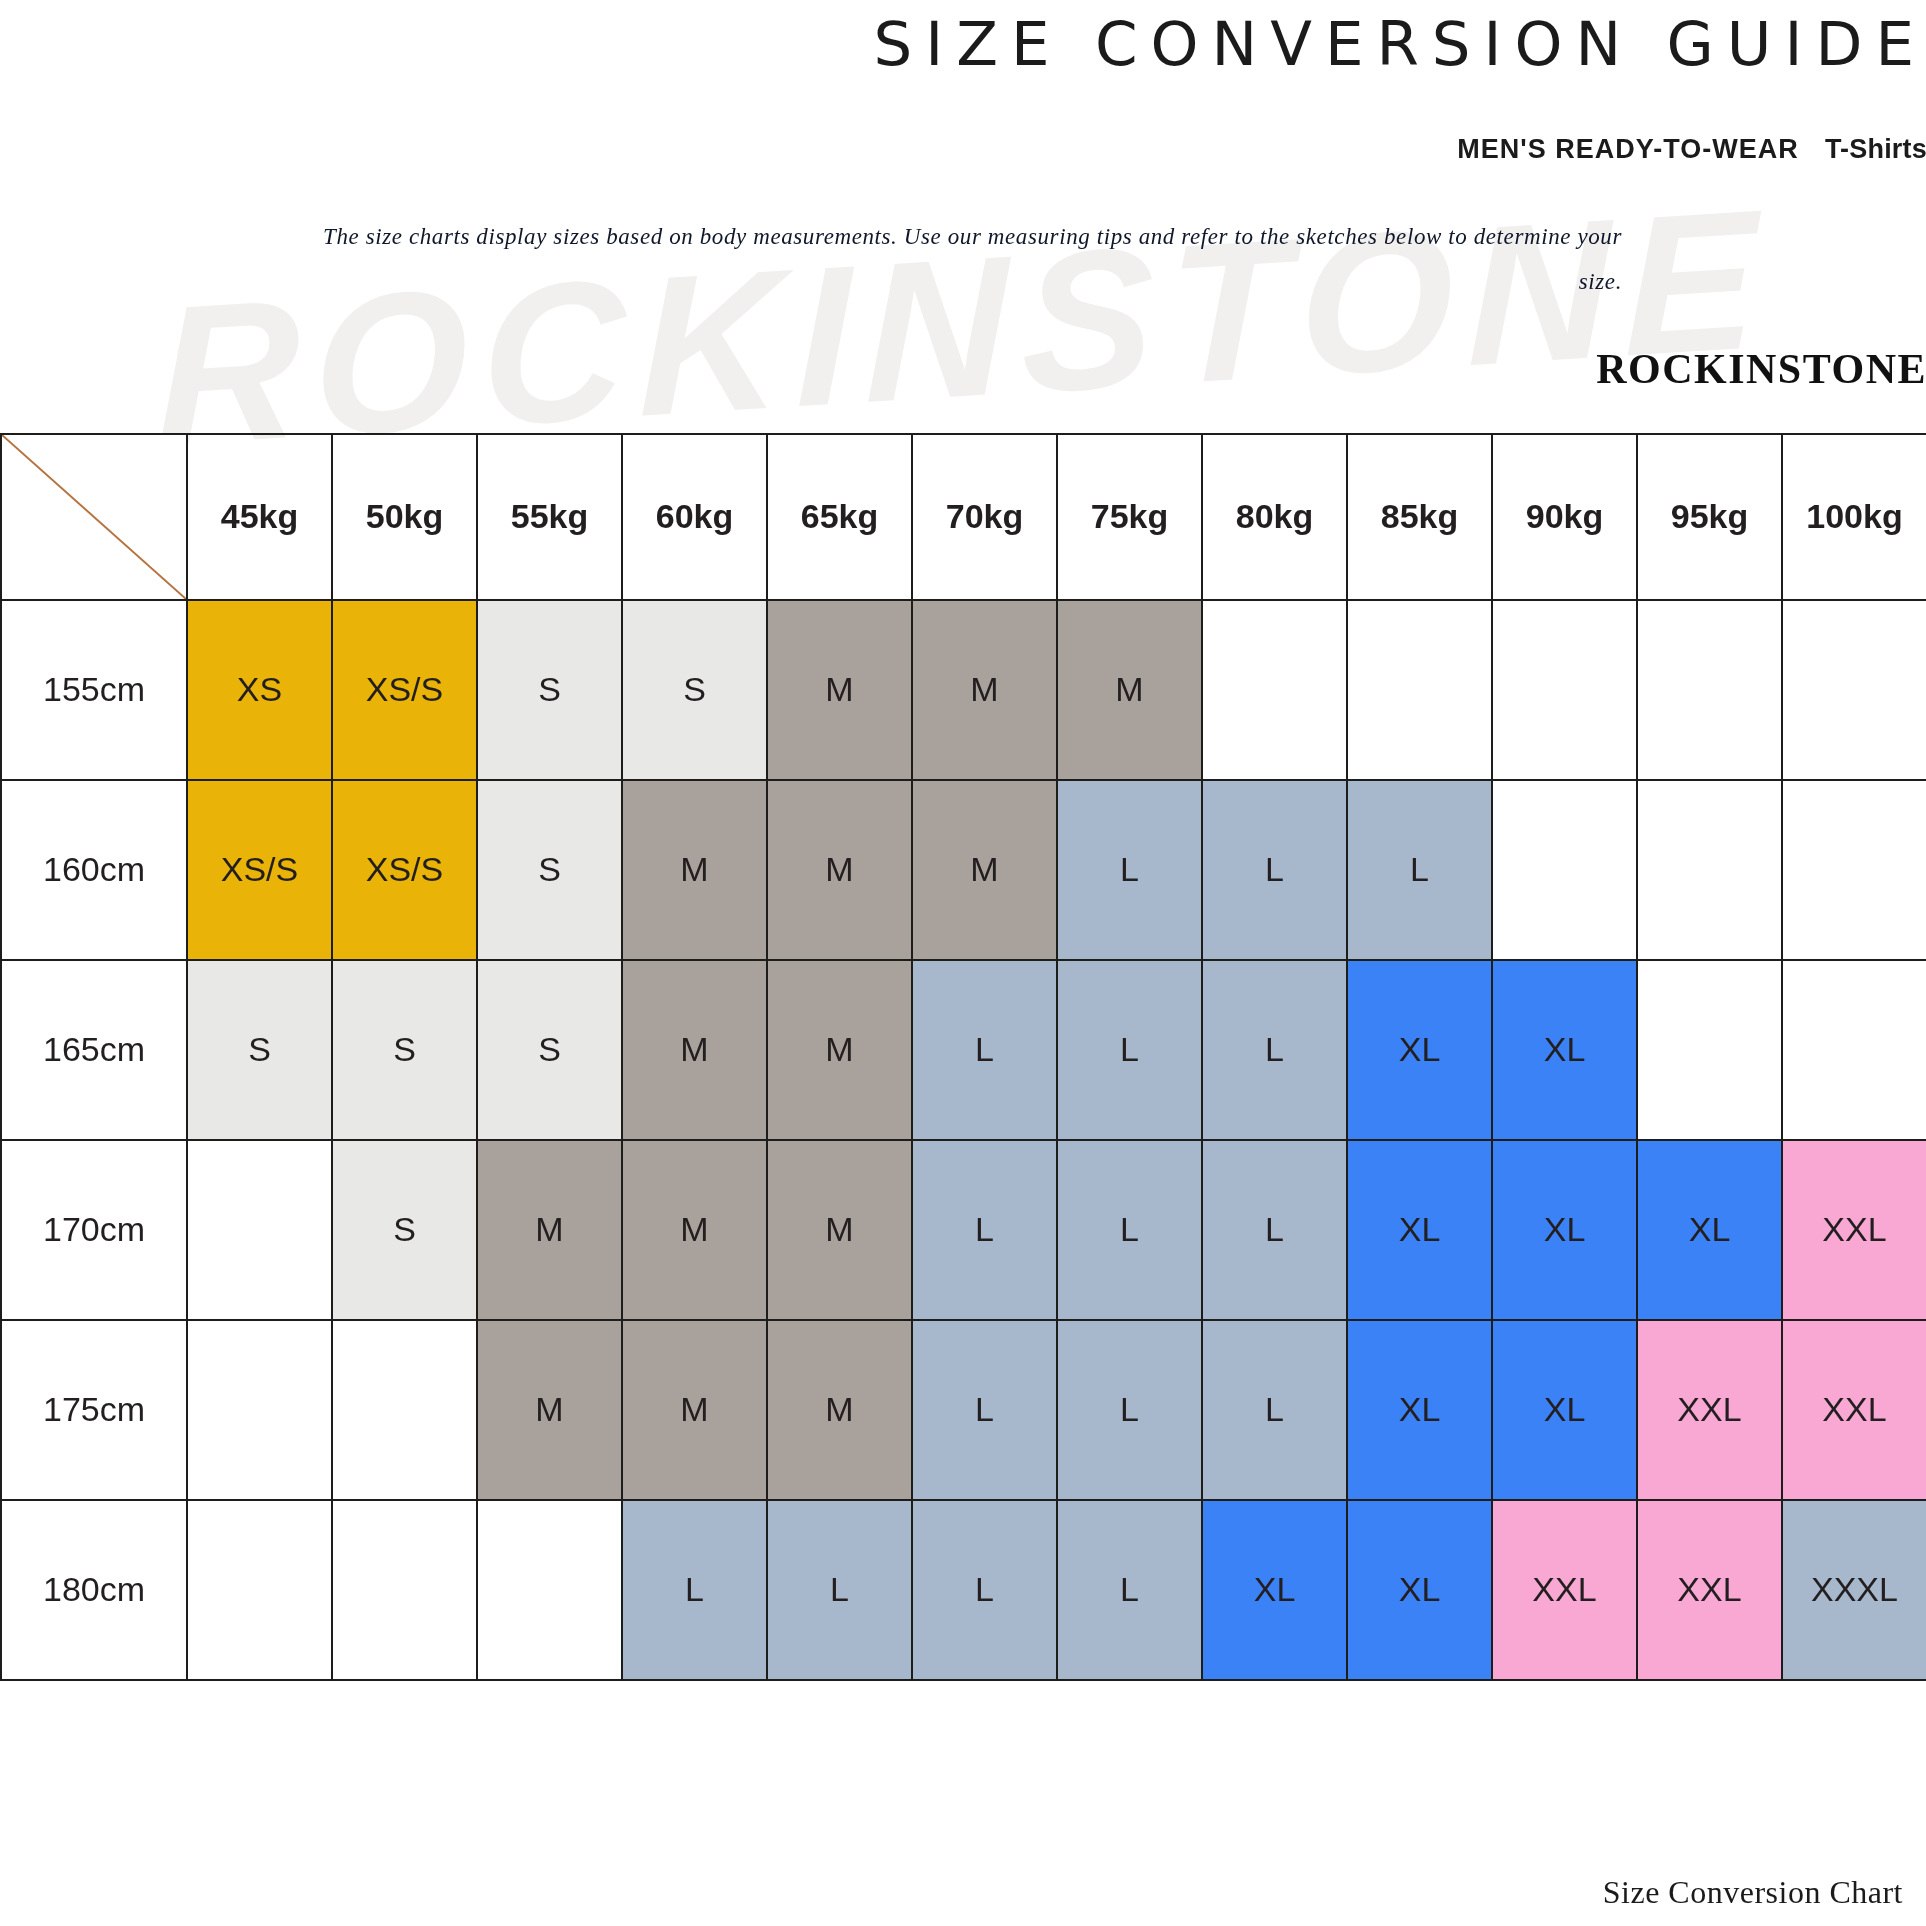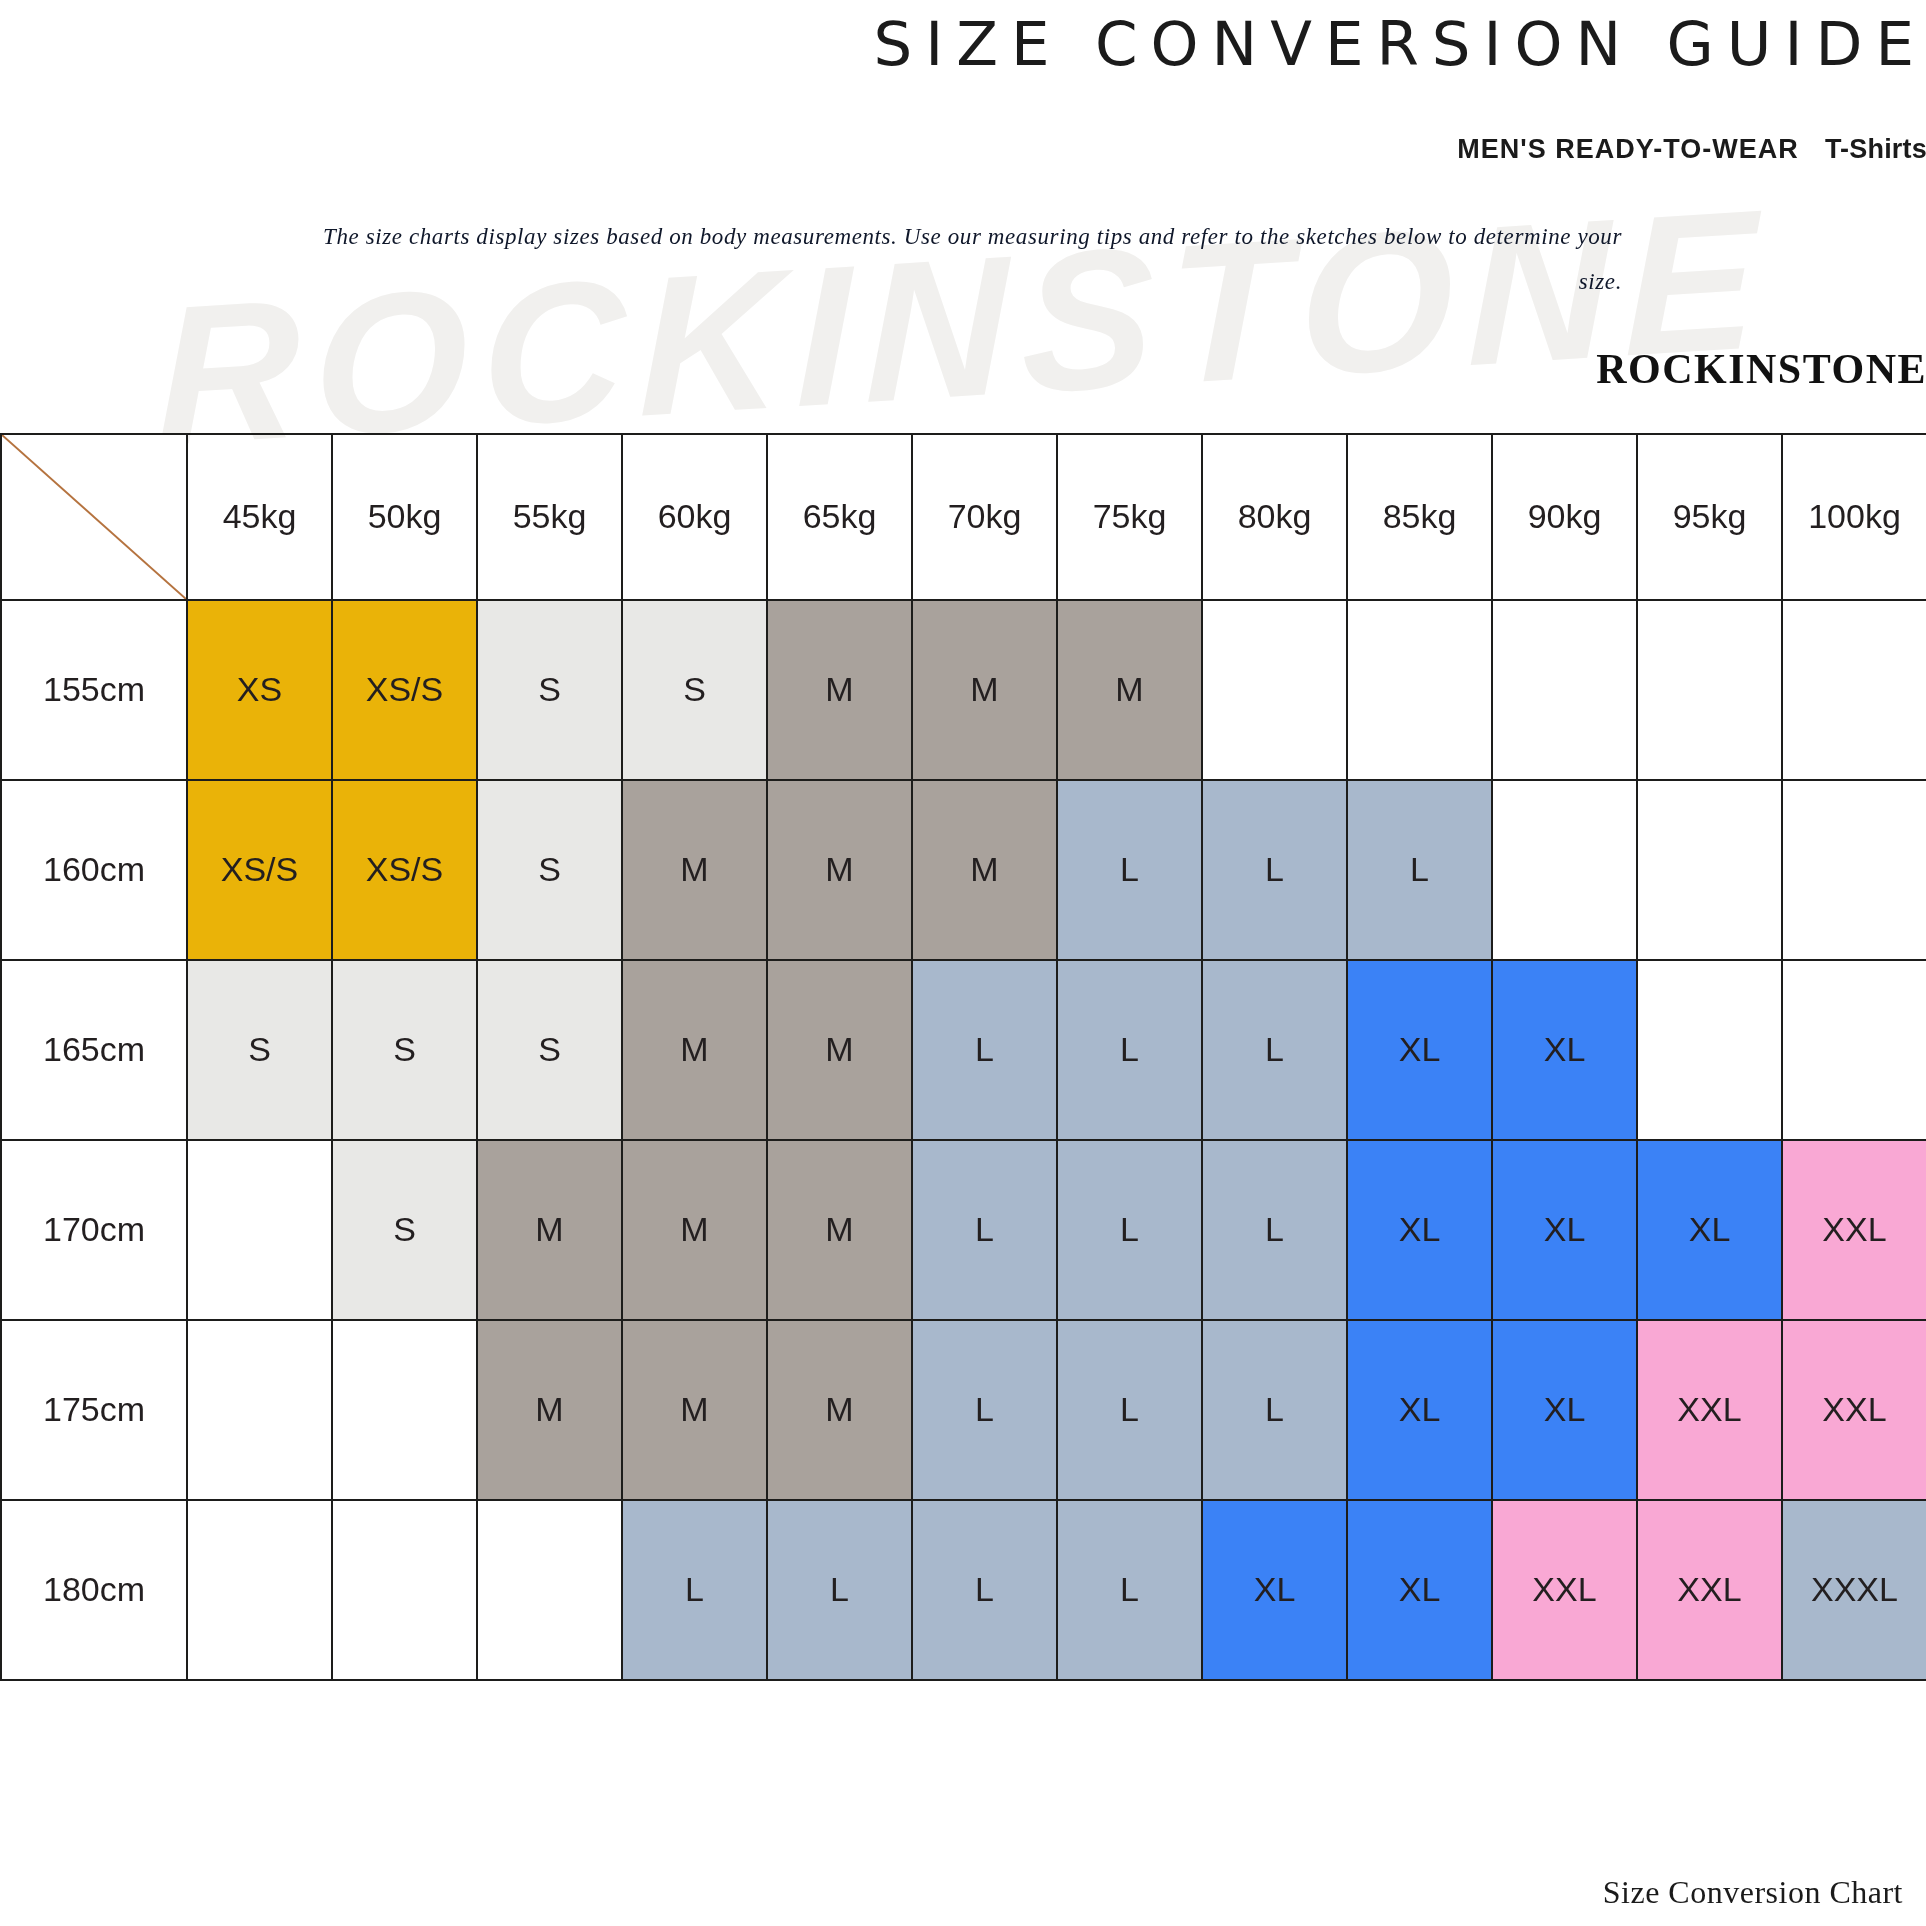--- a/index.html
+++ b/index.html
@@ -87,21 +87,21 @@
     border: 2px solid #1d1d1b;
     text-align: center;
     vertical-align: middle;
     font-size: 34px;
     font-weight: 400;
     color: #231f20;
     height: 180px;
     padding: 0;
     font-family: "Liberation Sans", sans-serif;
   }
-  table.size-table thead th { height: 166px; }
+  table.size-table thead th { height: 166px; font-weight: bold; }
   col.rowhead { width: 186px; }
   col.datacol  { width: 145px; }
 
   .corner { position: relative; background: #fff; }
   .corner svg { position: absolute; inset: 0; width: 100%; height: 100%; }
 
   .rowhead-cell { font-size: 35px; }
   .colhead-cell { font-size: 35px; }
 
   

